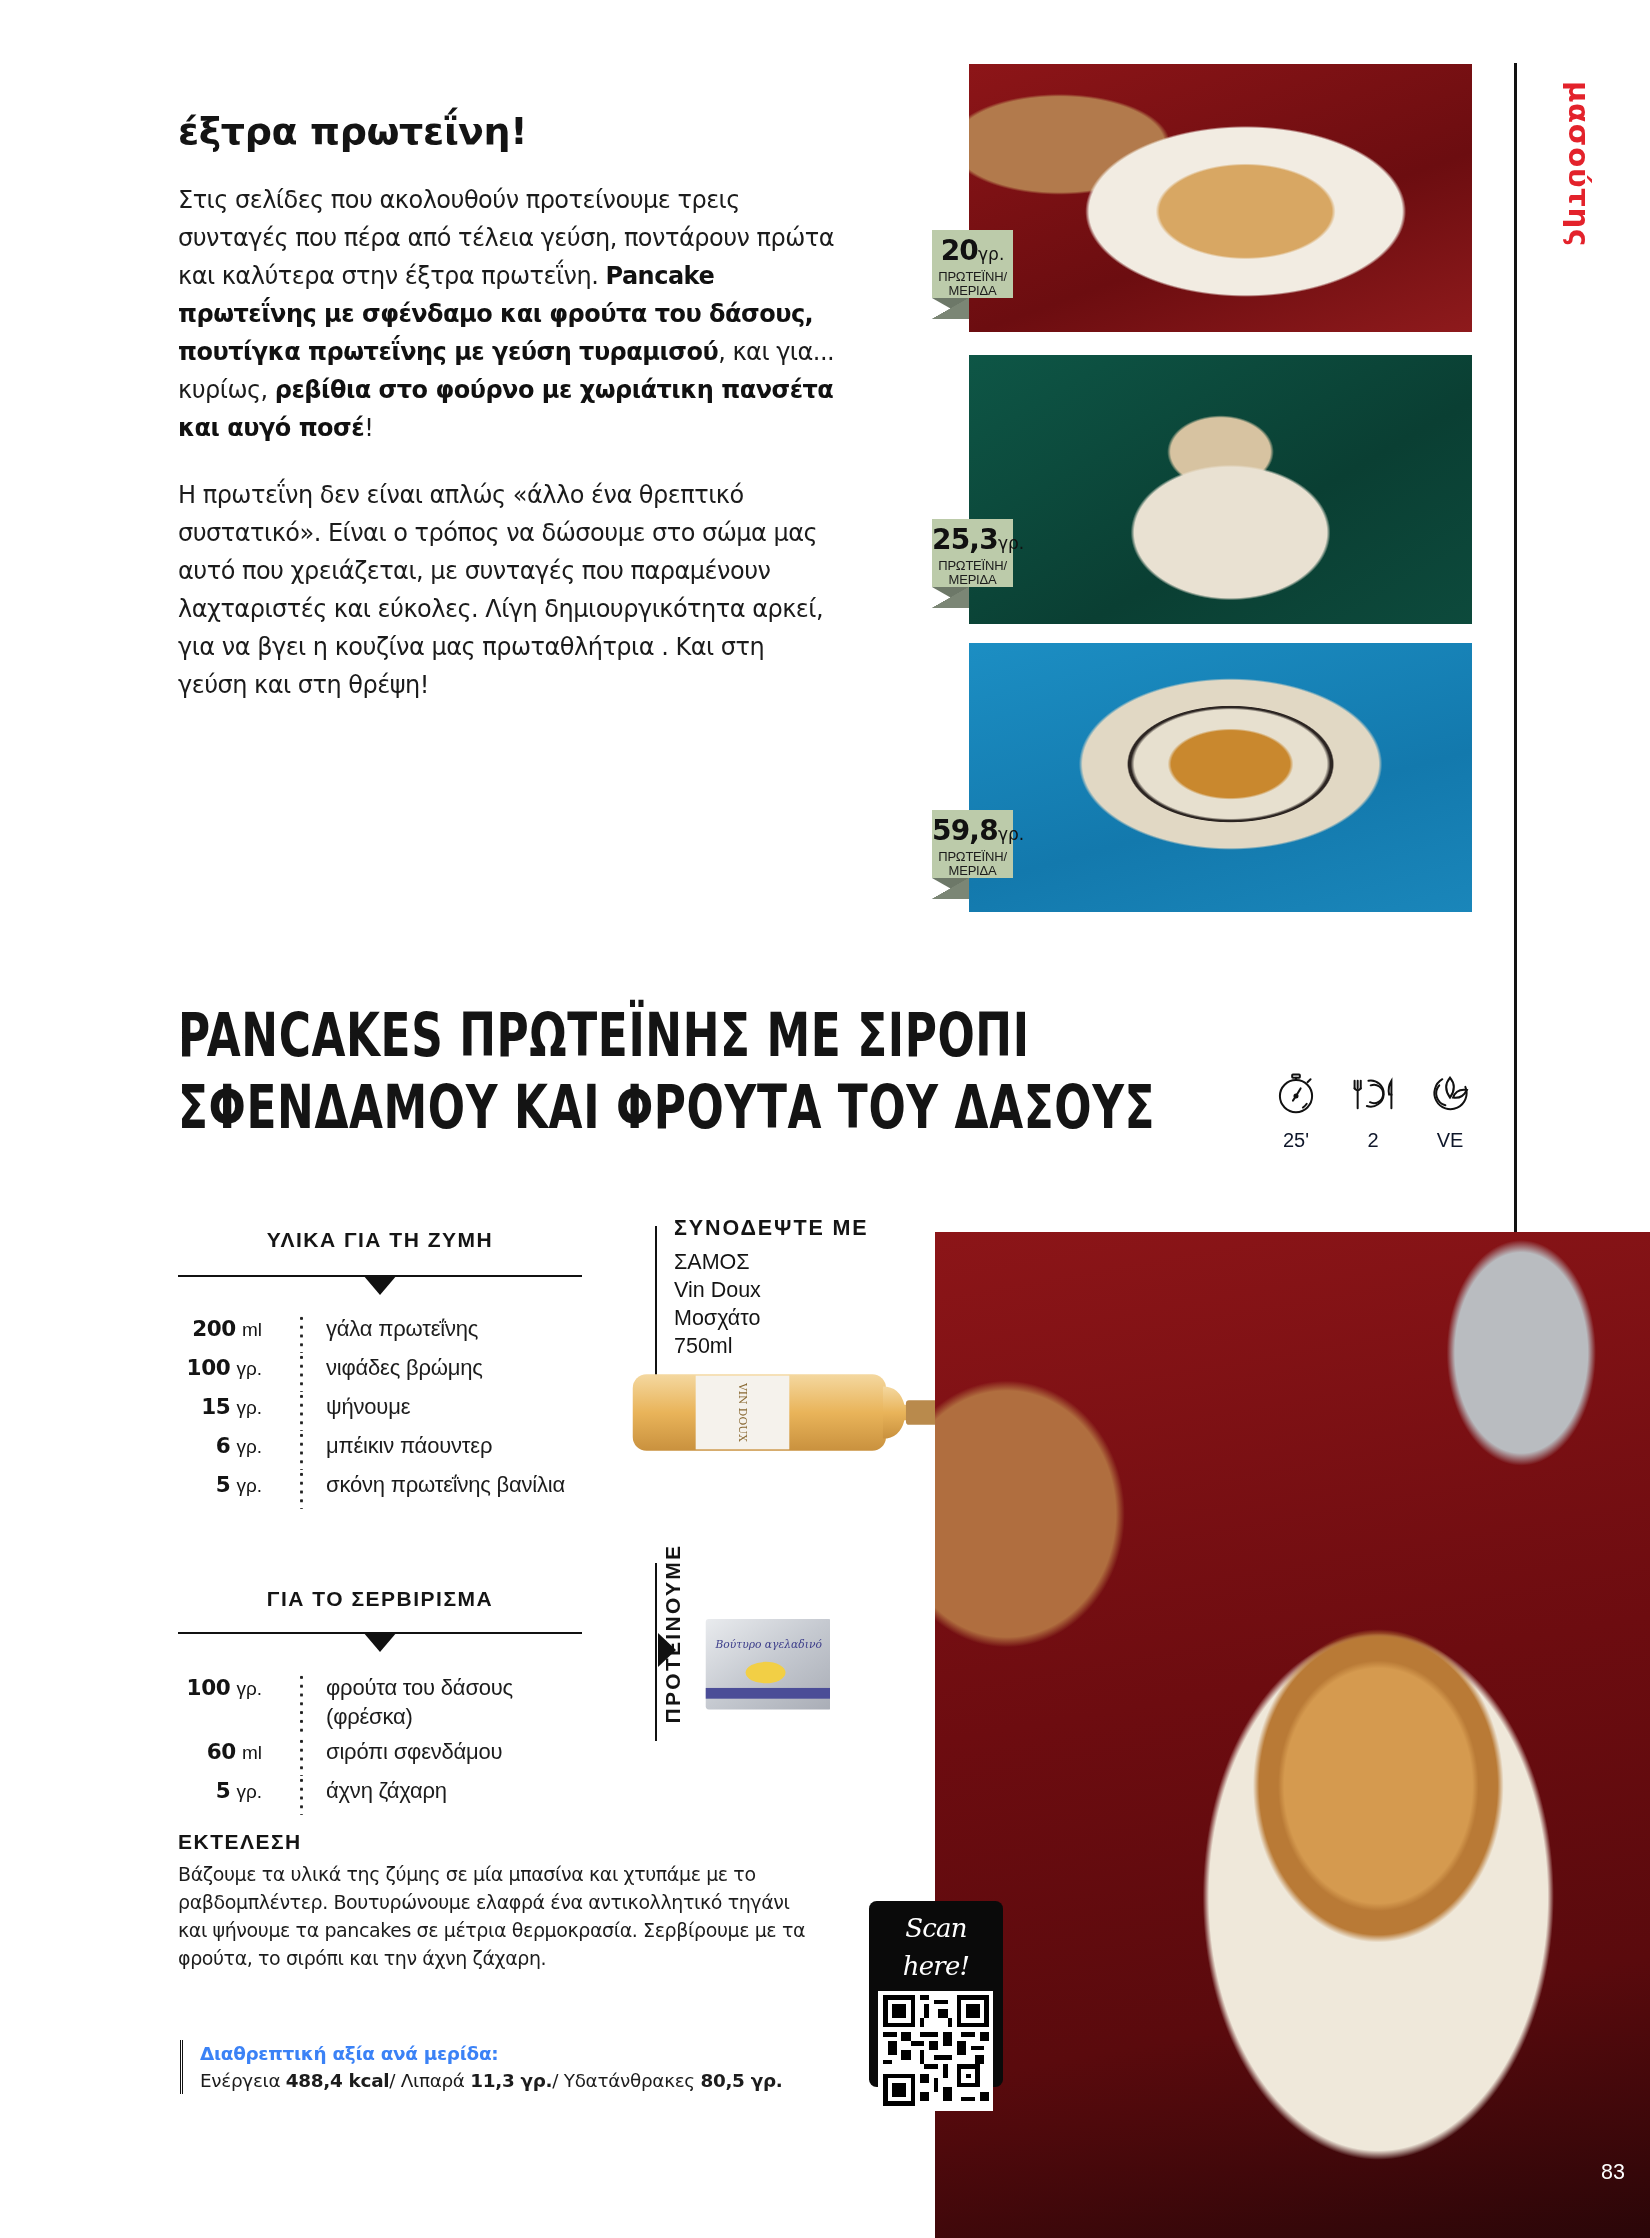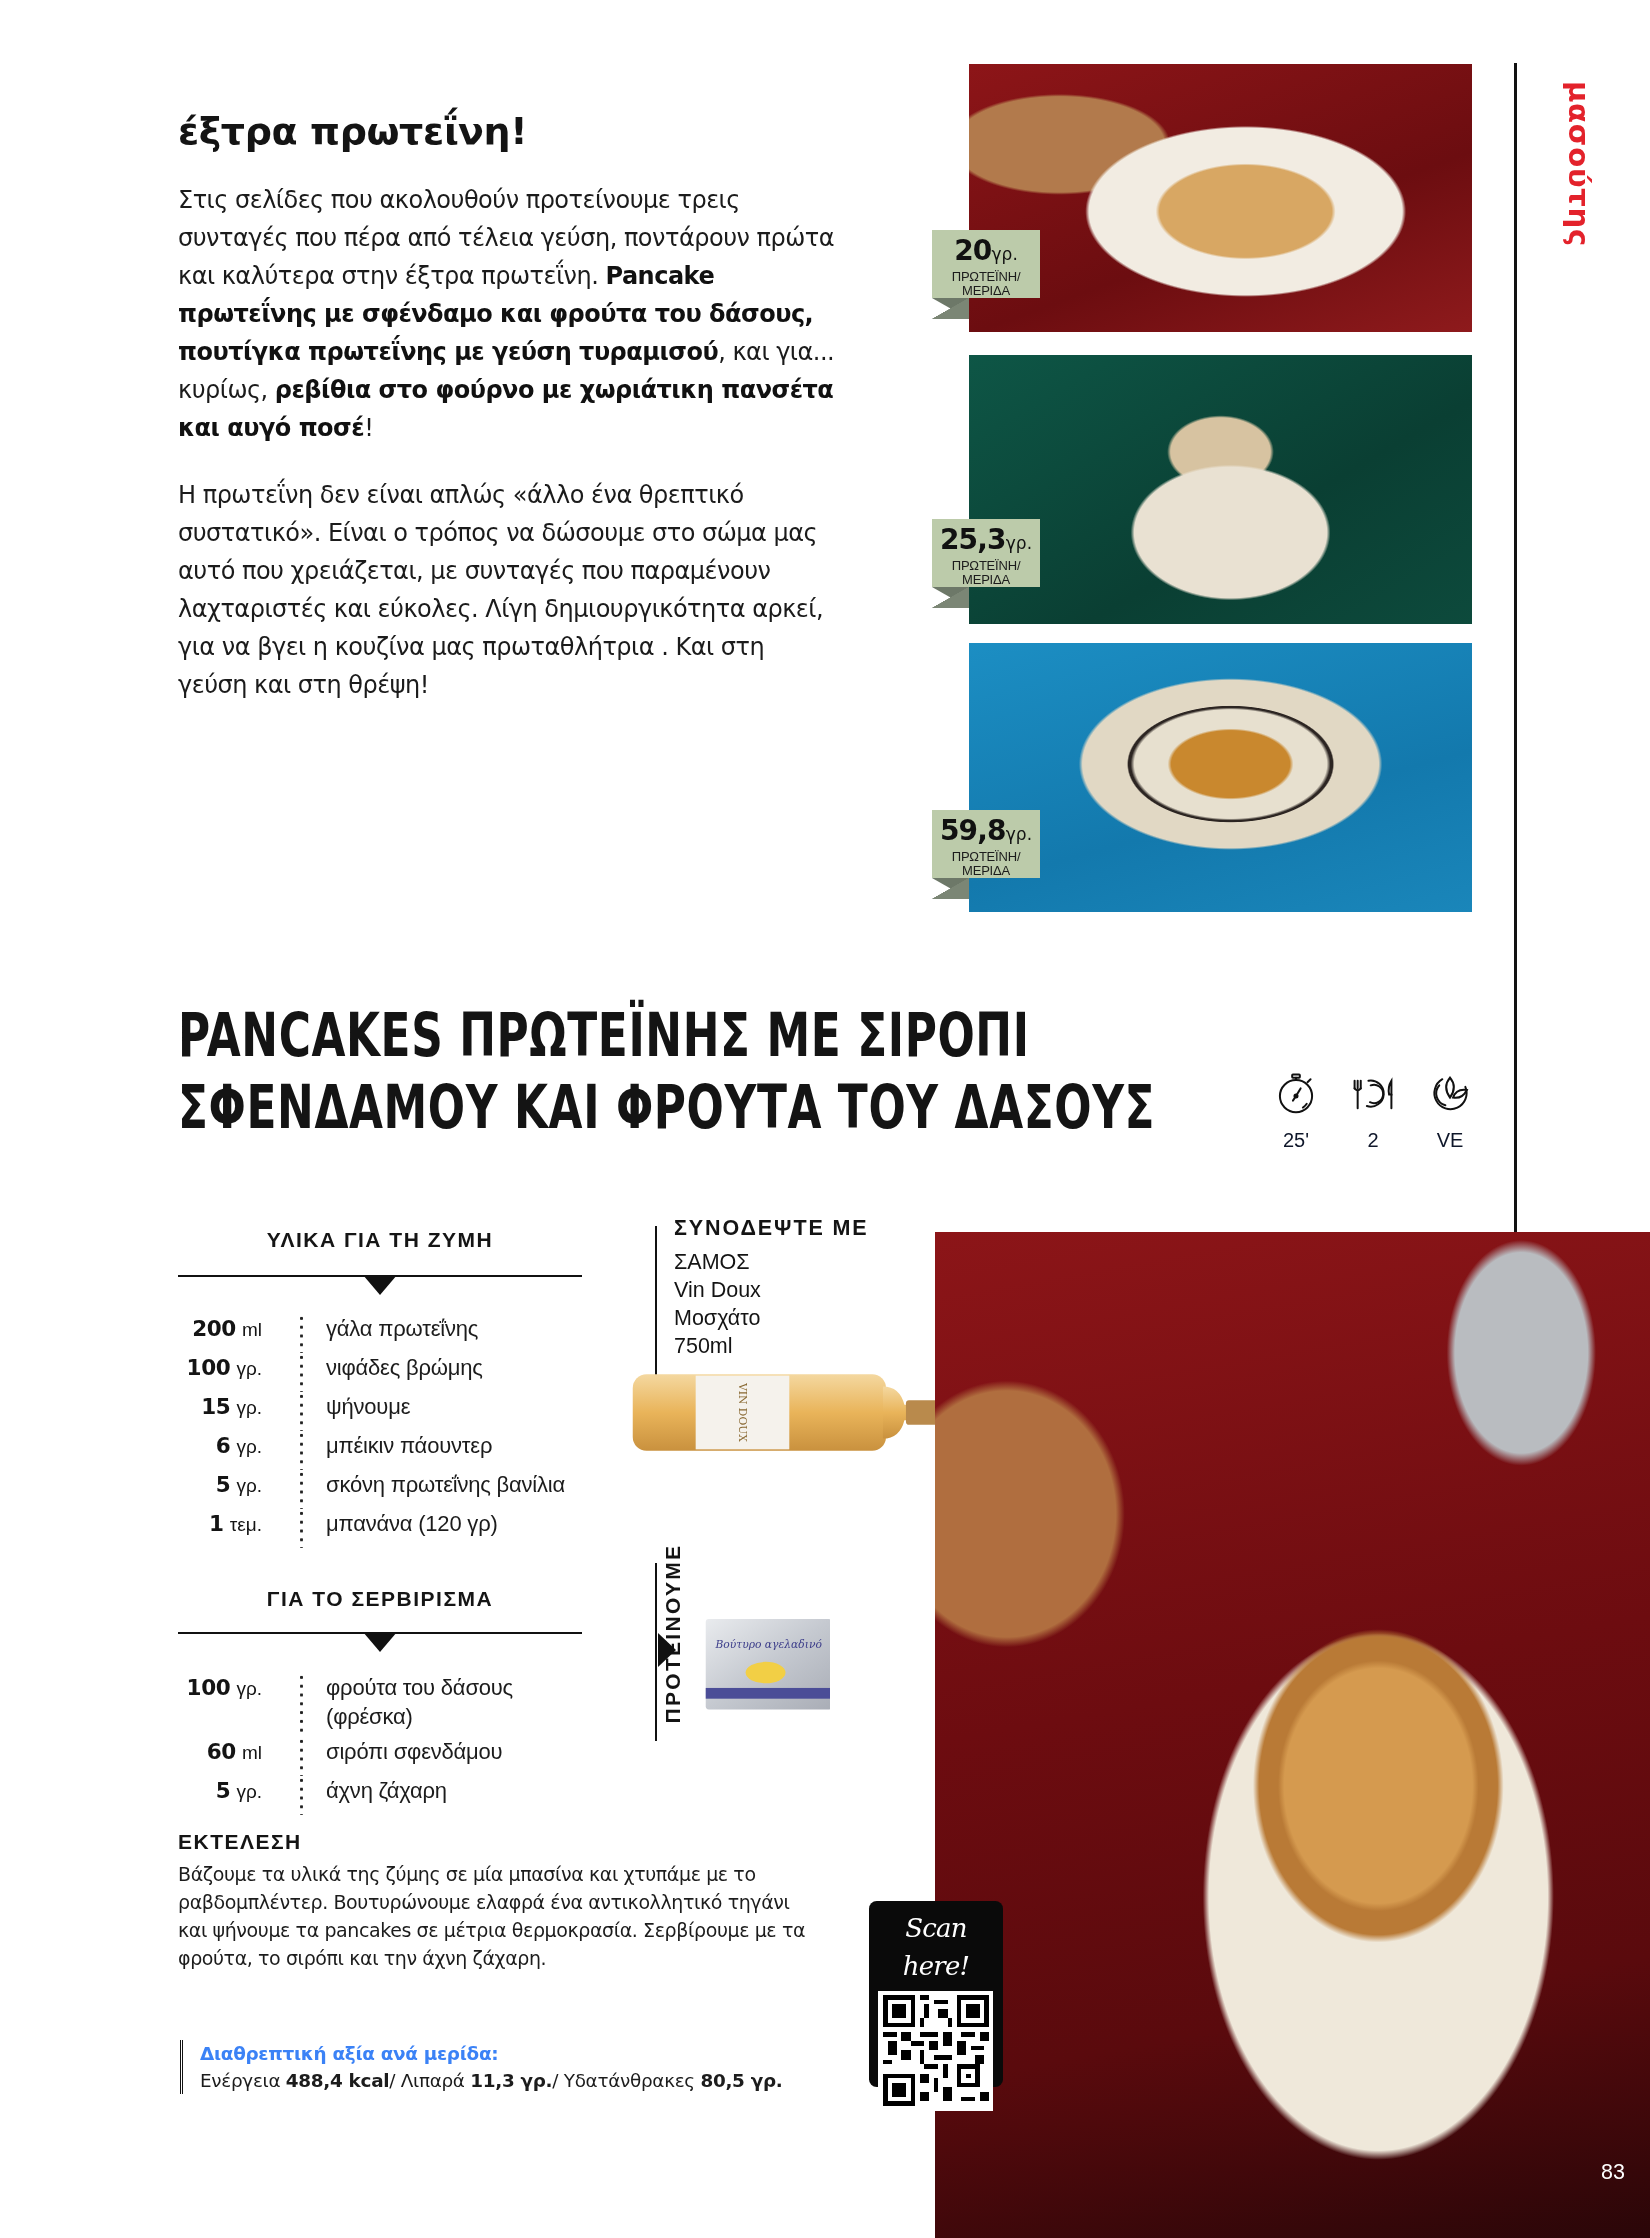--- a/index.html
+++ b/index.html
@@ -16,21 +16,21 @@
   .intro-p b { font-weight: bold; color: #111; }
 
   
   .photo { left: 969px; width: 503px; overflow: hidden; }
   .photo-1 { top: 64px; height: 268px; background: radial-gradient(ellipse at 55% 55%, #d8a763 0 22%, #f2ece2 23% 40%, transparent 41%), radial-gradient(ellipse at 18% 30%, #b27a4c 0 18%, transparent 19%), linear-gradient(160deg, #8d1518, #6c0d10 60%, #8e1a1c); }
   .photo-2 { top: 355px; height: 269px; background: radial-gradient(ellipse at 52% 66%, #e9e1d2 0 26%, transparent 27%), radial-gradient(ellipse at 50% 36%, #d7c3a1 0 14%, transparent 15%), linear-gradient(150deg, #0e5646, #0a3f33 60%, #0d4a3c); }
   .photo-3 { top: 643px; height: 269px; background: radial-gradient(ellipse at 52% 45%, #c9882e 0 16%, #e7e0cf 17% 26%, #2c2522 27% 27.6%, #e1d8c4 28% 40%, transparent 41%), linear-gradient(165deg, #1c8ec3, #1379ad 60%, #1a86ba); }
 
   
   .badge { left: 932px; width: 97px; }
-  .badge-box { position: relative; width: 108px; height: 68px; background: #bccbaa; text-align: center; padding-top: 4.6px; }
+  .badge-box { position: relative; width: 81px; height: 68px; background: #bccbaa; text-align: center; padding-top: 4.6px; }
   .badge-fold { width: 0; height: 0; border-top: 21.5px solid #6d7868; border-left: 37px solid transparent; margin-left: 0; position: relative; }
   .badge-fold::before { content: ""; position: absolute; left: -37px; top: -21.5px; width: 37px; height: 21.5px; background: linear-gradient(to bottom right, transparent 49%, #7b8675 50%); }
   .badge-num { font-family: "DejaVu Sans", sans-serif; font-weight: bold; font-size: 28px; line-height: 31px; color: #111; letter-spacing: -0.8px; }
   .badge-unit { font-size: 17px; font-weight: normal; letter-spacing: 0; }
   .badge-lbl { font-size: 13px; line-height: 14.6px; color: #1c1c1c; letter-spacing: -0.2px; }
   .badge-1 { top: 230px; }
   .badge-2 { top: 519px; }
   .badge-3 { top: 810px; }
 
   
@@ -203,25 +203,20 @@
     </div>
   <div class="ing-row">
       <div class="ing-qty"><b>6</b> <span>γρ.</span></div>
       <div class="ing-dots"></div>
       <div class="ing-name">μπέικιν πάουντερ</div>
     </div>
   <div class="ing-row">
       <div class="ing-qty"><b>5</b> <span>γρ.</span></div>
       <div class="ing-dots"></div>
       <div class="ing-name">σκόνη πρωτεΐνης βανίλια</div>
-    </div>
-  <div class="ing-row">
-      <div class="ing-qty"><b>1</b> <span>τεμ.</span></div>
-      <div class="ing-dots"></div>
-      <div class="ing-name">μπανάνα (120 γρ)</div>
     </div>
 </div>
 
 <div class="abs sec-head" style="top:1587px;">ΓΙΑ ΤΟ ΣΕΡΒΙΡΙΣΜΑ</div>
 <div class="abs sec-rule" style="top:1632px;">
   <div class="sec-arrow" style="margin-left:185px;"></div>
 </div>
 <div class="abs ing-table" style="top:1673px;">
   <div class="ing-row" style="min-height:64px;">
       <div class="ing-qty"><b>100</b> <span>γρ.</span></div>

